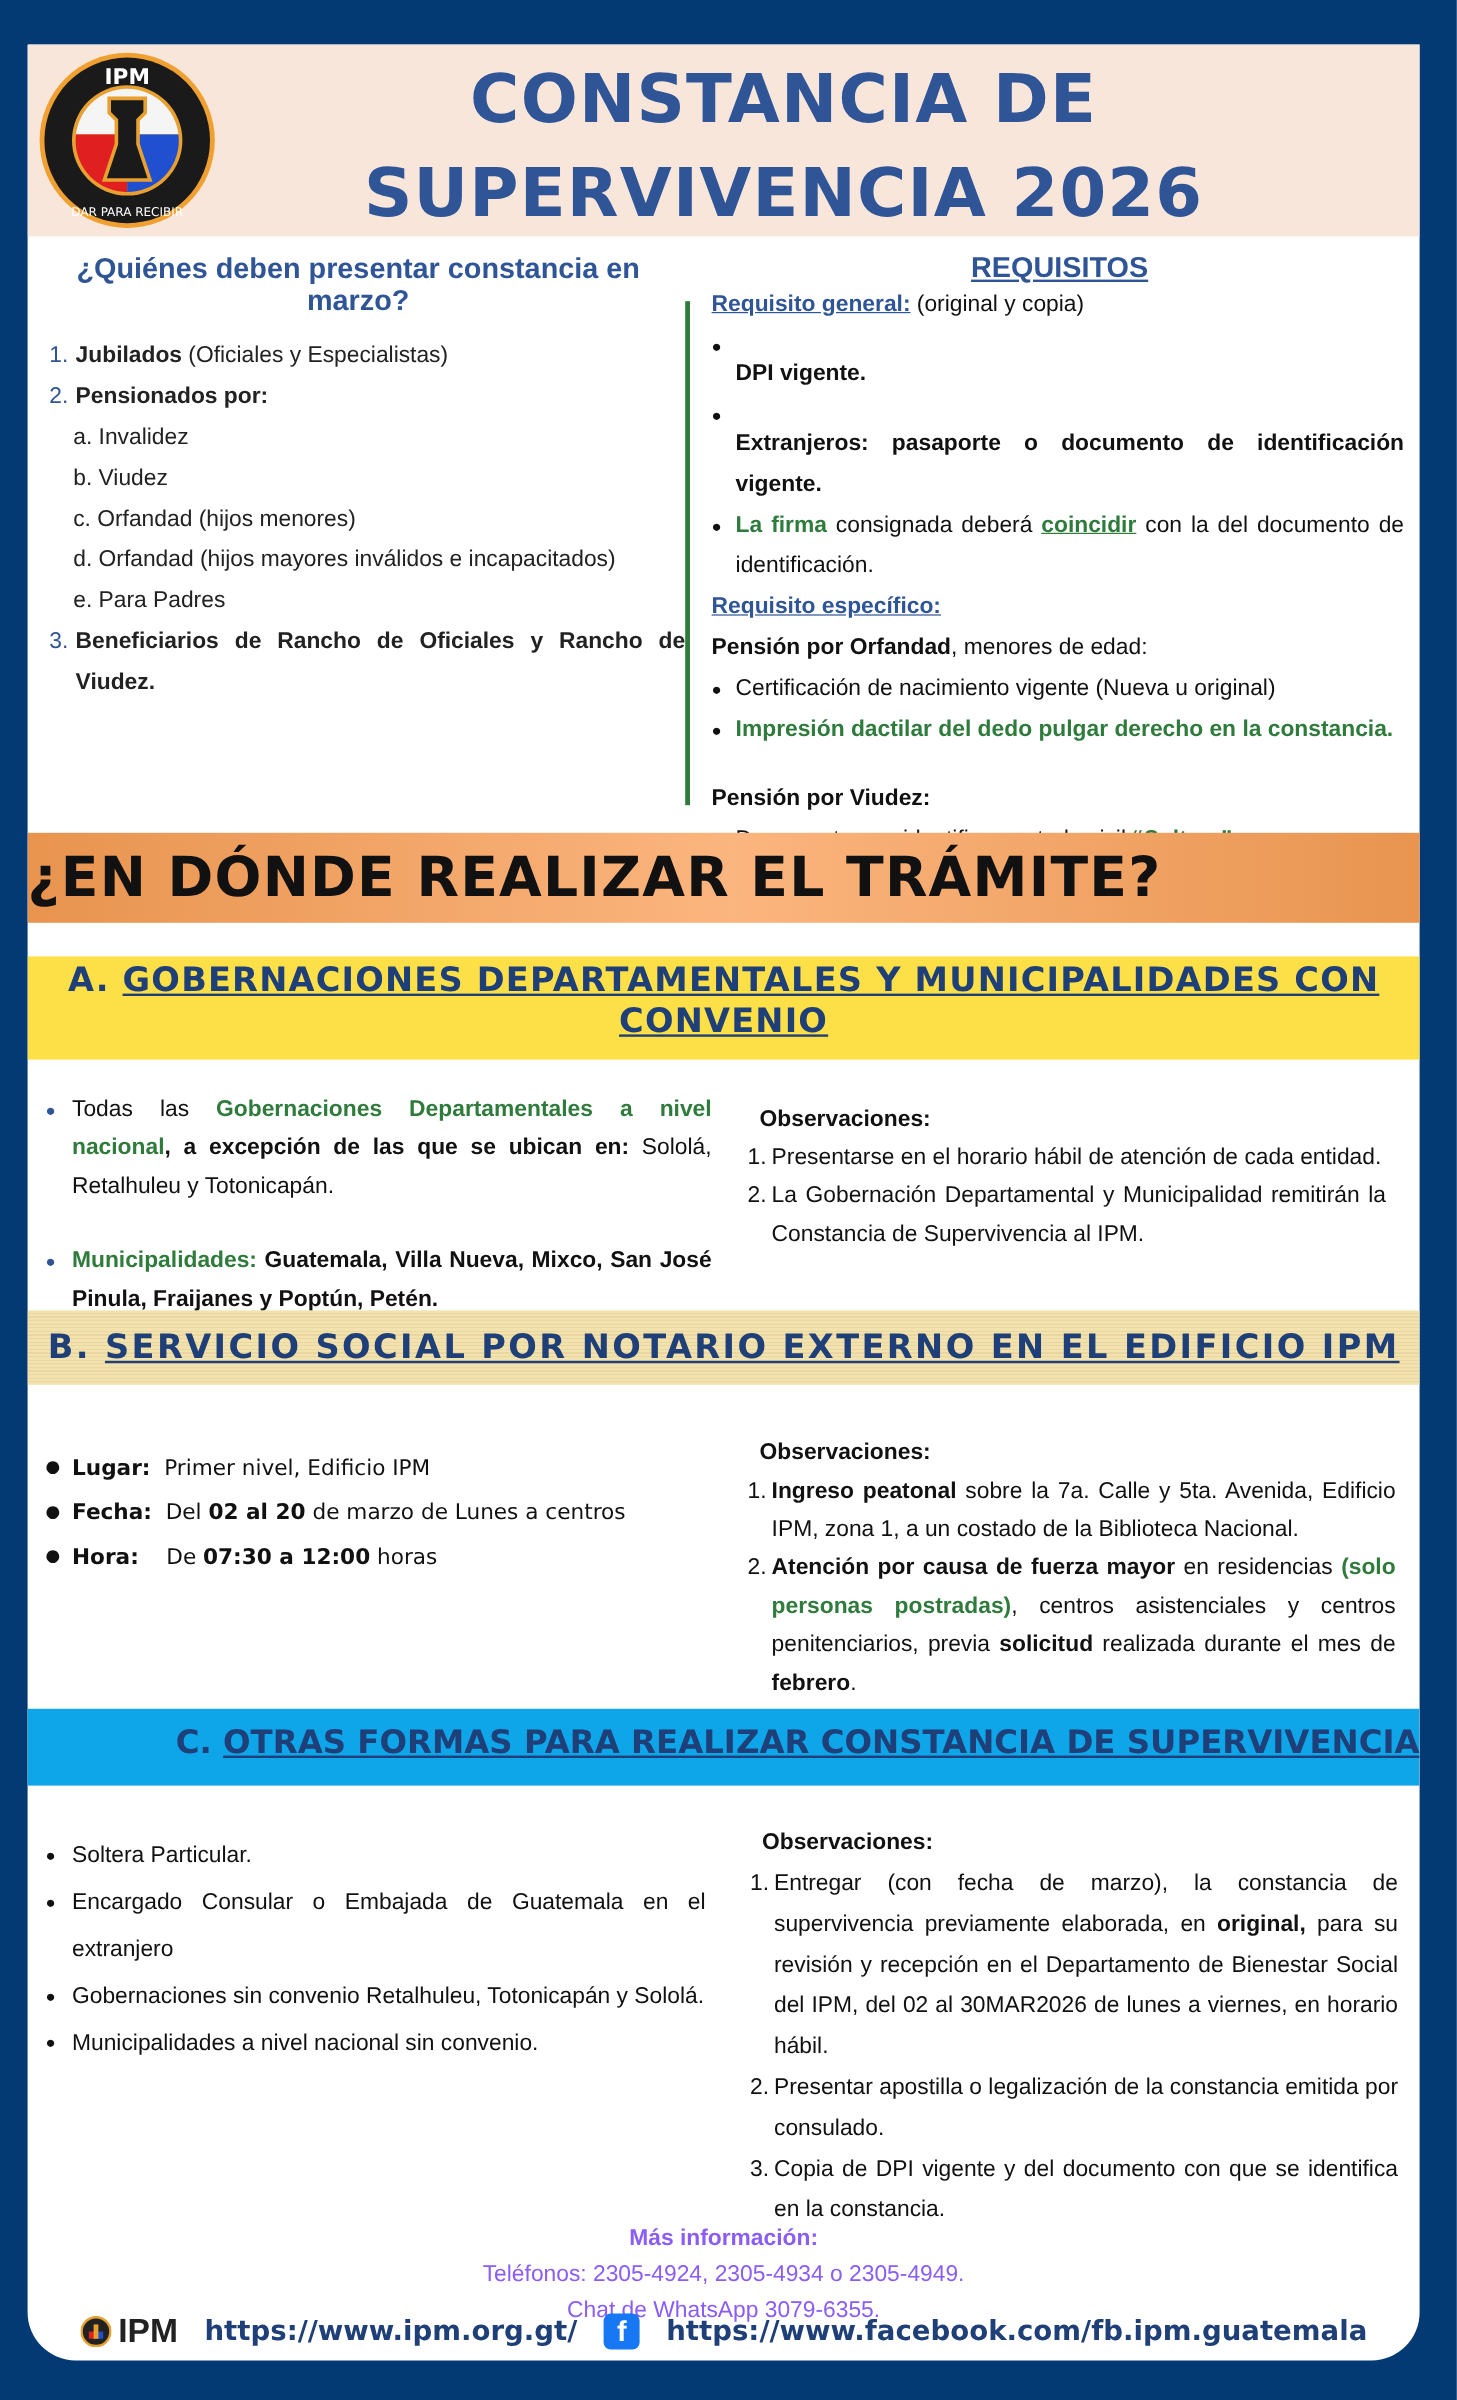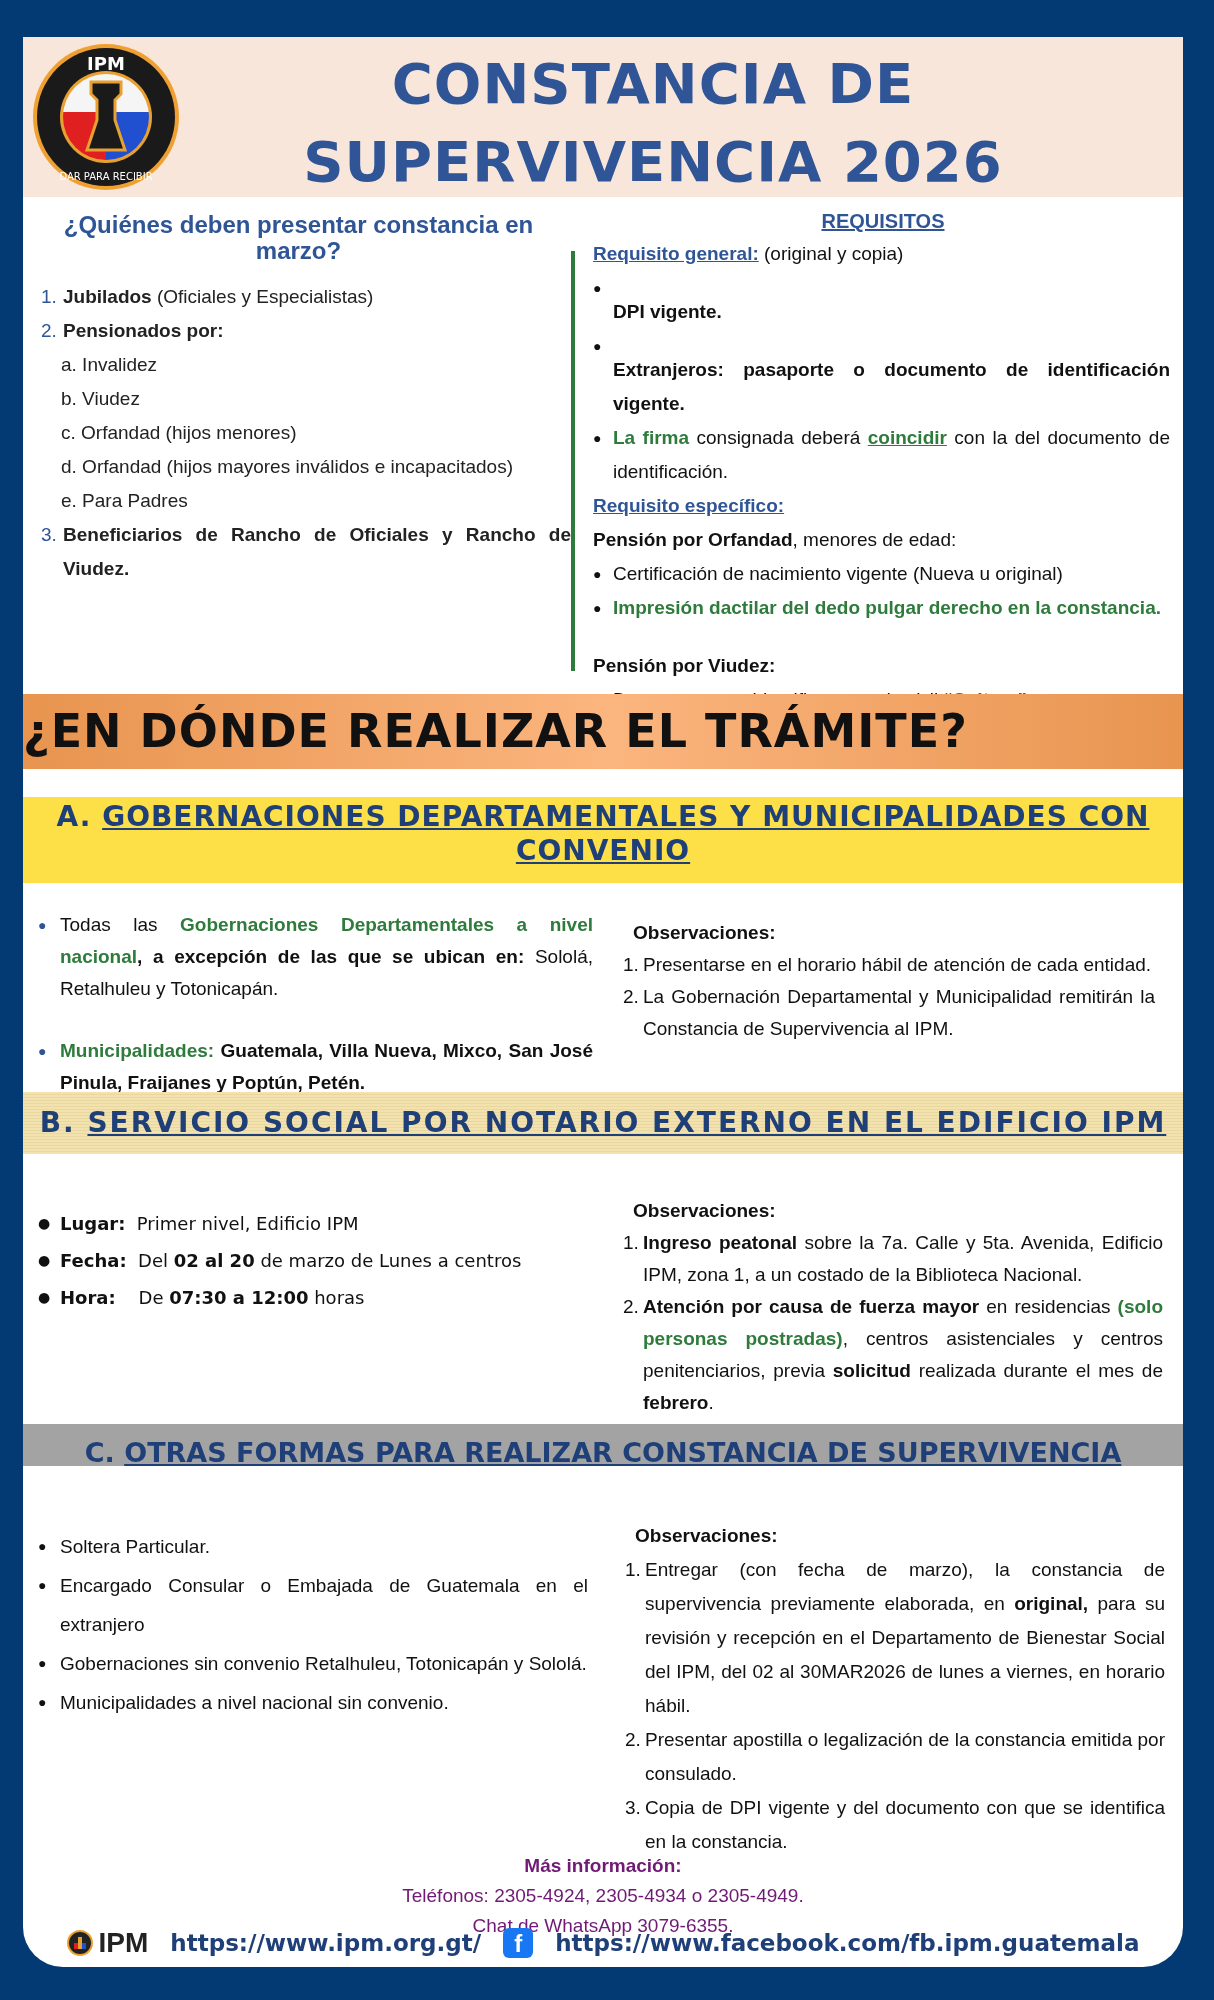--- a/index.html
+++ b/index.html
@@ -18,44 +18,44 @@
   
   .who-title { position: absolute; left: 8px; top: 175px; width: 535px; text-align: center; color: #2f5597; font-family: "Liberation Sans", sans-serif; font-weight: bold; font-size: 24px; line-height: 26px; }
   .who-list { position: absolute; left: 18px; top: 243px; width: 530px; font-family: "Liberation Sans", sans-serif; font-size: 19px; line-height: 34px; color: #222; }
   .who-list .row { display: flex; }
   .who-list .num { color: #2f5597; width: 22px; flex: none; }
   .who-list .sub { padding-left: 20px; }
   .who-list .just { text-align: justify; }
 
   
   .req-rule { position: absolute; left: 548px; top: 214px; width: 4px; height: 420px; background: #2e7b3c; }
-  .req-title { position: absolute; left: 560px; top: 173px; width: 600px; text-align: center; color: #2f5597; font-family: "Liberation Sans", sans-serif; font-weight: bold; font-size: 20px; text-decoration: underline; }
+  .req-title { position: absolute; left: 560px; top: 173px; width: 600px; text-align: center; color: #2f5597; font-family: "Liberation Sans", sans-serif; font-weight: bold; font-size: 24px; text-decoration: underline; }
   .req { position: absolute; left: 570px; top: 200px; width: 577px; font-family: "Liberation Sans", sans-serif; font-size: 19px; line-height: 34px; color: #111; }
   .req .lnk { color: #2f5597; font-weight: bold; text-decoration: underline; }
   .req .bl { display: flex; }
   .req .dot { width: 20px; flex: none; font-size: 14px; }
   .req .txt { flex: 1; text-align: justify; }
 
   
   .donde { position: absolute; left: 0; top: 657px; width: 1172px; height: 75px; background: linear-gradient(90deg, #e8944f 0%, #fbb57e 50%, #e8944f 100%); font-weight: bold; font-size: 46px; line-height: 75px; color: #111; letter-spacing: 1px; }
 
   
   .sec { position: absolute; left: 0; width: 1160px; text-align: center; color: #1f3f78; font-weight: bold; font-family: "DejaVu Sans", sans-serif; }
   .secA { top: 760px; height: 86px; background: #fde047; font-size: 28px; line-height: 34px; padding-top: 3px; letter-spacing: 1px; }
   .secB { top: 1055px; height: 62px; background: repeating-linear-gradient(0deg, #f2e2ad 0px, #f2e2ad 2px, #ead6a0 2px, #ead6a0 3px); font-size: 28px; line-height: 62px; letter-spacing: 2px; }
-  .secC { top: 1387px; height: 42px; background: #a3a3a3; font-size: 27px; line-height: 58px; }
+  .secC { top: 1387px; height: 64px; background: #0ea5e9; font-size: 27px; line-height: 58px; text-align: right; }
 
   .col { position: absolute; font-family: "Liberation Sans", sans-serif; font-size: 19px; line-height: 32px; color: #111; }
   .col .bl { display: flex; }
   .col .dot { width: 22px; flex: none; font-size: 14px; }
   .col .num { width: 20px; flex: none; }
   .col .txt { flex: 1; text-align: justify; }
   .obs-h { font-weight: bold; margin-left: 10px; }
 
-  .footer { position: absolute; left: 0; top: 1790px; width: 1160px; text-align: center; font-family: "Liberation Sans", sans-serif; font-size: 19px; line-height: 30px; color: #701a75; }
+  .footer { position: absolute; left: 0; top: 1790px; width: 1160px; text-align: center; font-family: "Liberation Sans", sans-serif; font-size: 19px; line-height: 30px; color: #8b5cf6; }
   .links { position: absolute; left: 0; top: 1890px; width: 1160px; display: flex; align-items: center; justify-content: center; gap: 22px; font-weight: bold; font-size: 23px; color: #1f3f78; }
   .mini-logo { display: flex; align-items: center; gap: 6px; color: #222; font-family: "Liberation Sans", sans-serif; font-size: 28px; }
   .fb { width: 30px; height: 30px; background: #1877f2; border-radius: 6px; color: #fff; font-size: 24px; line-height: 32px; text-align: center; font-family: "Liberation Sans", sans-serif; }
 </style>
 </head>
 <body>
 
 <div class="page">
 
   <div class="hdr">

